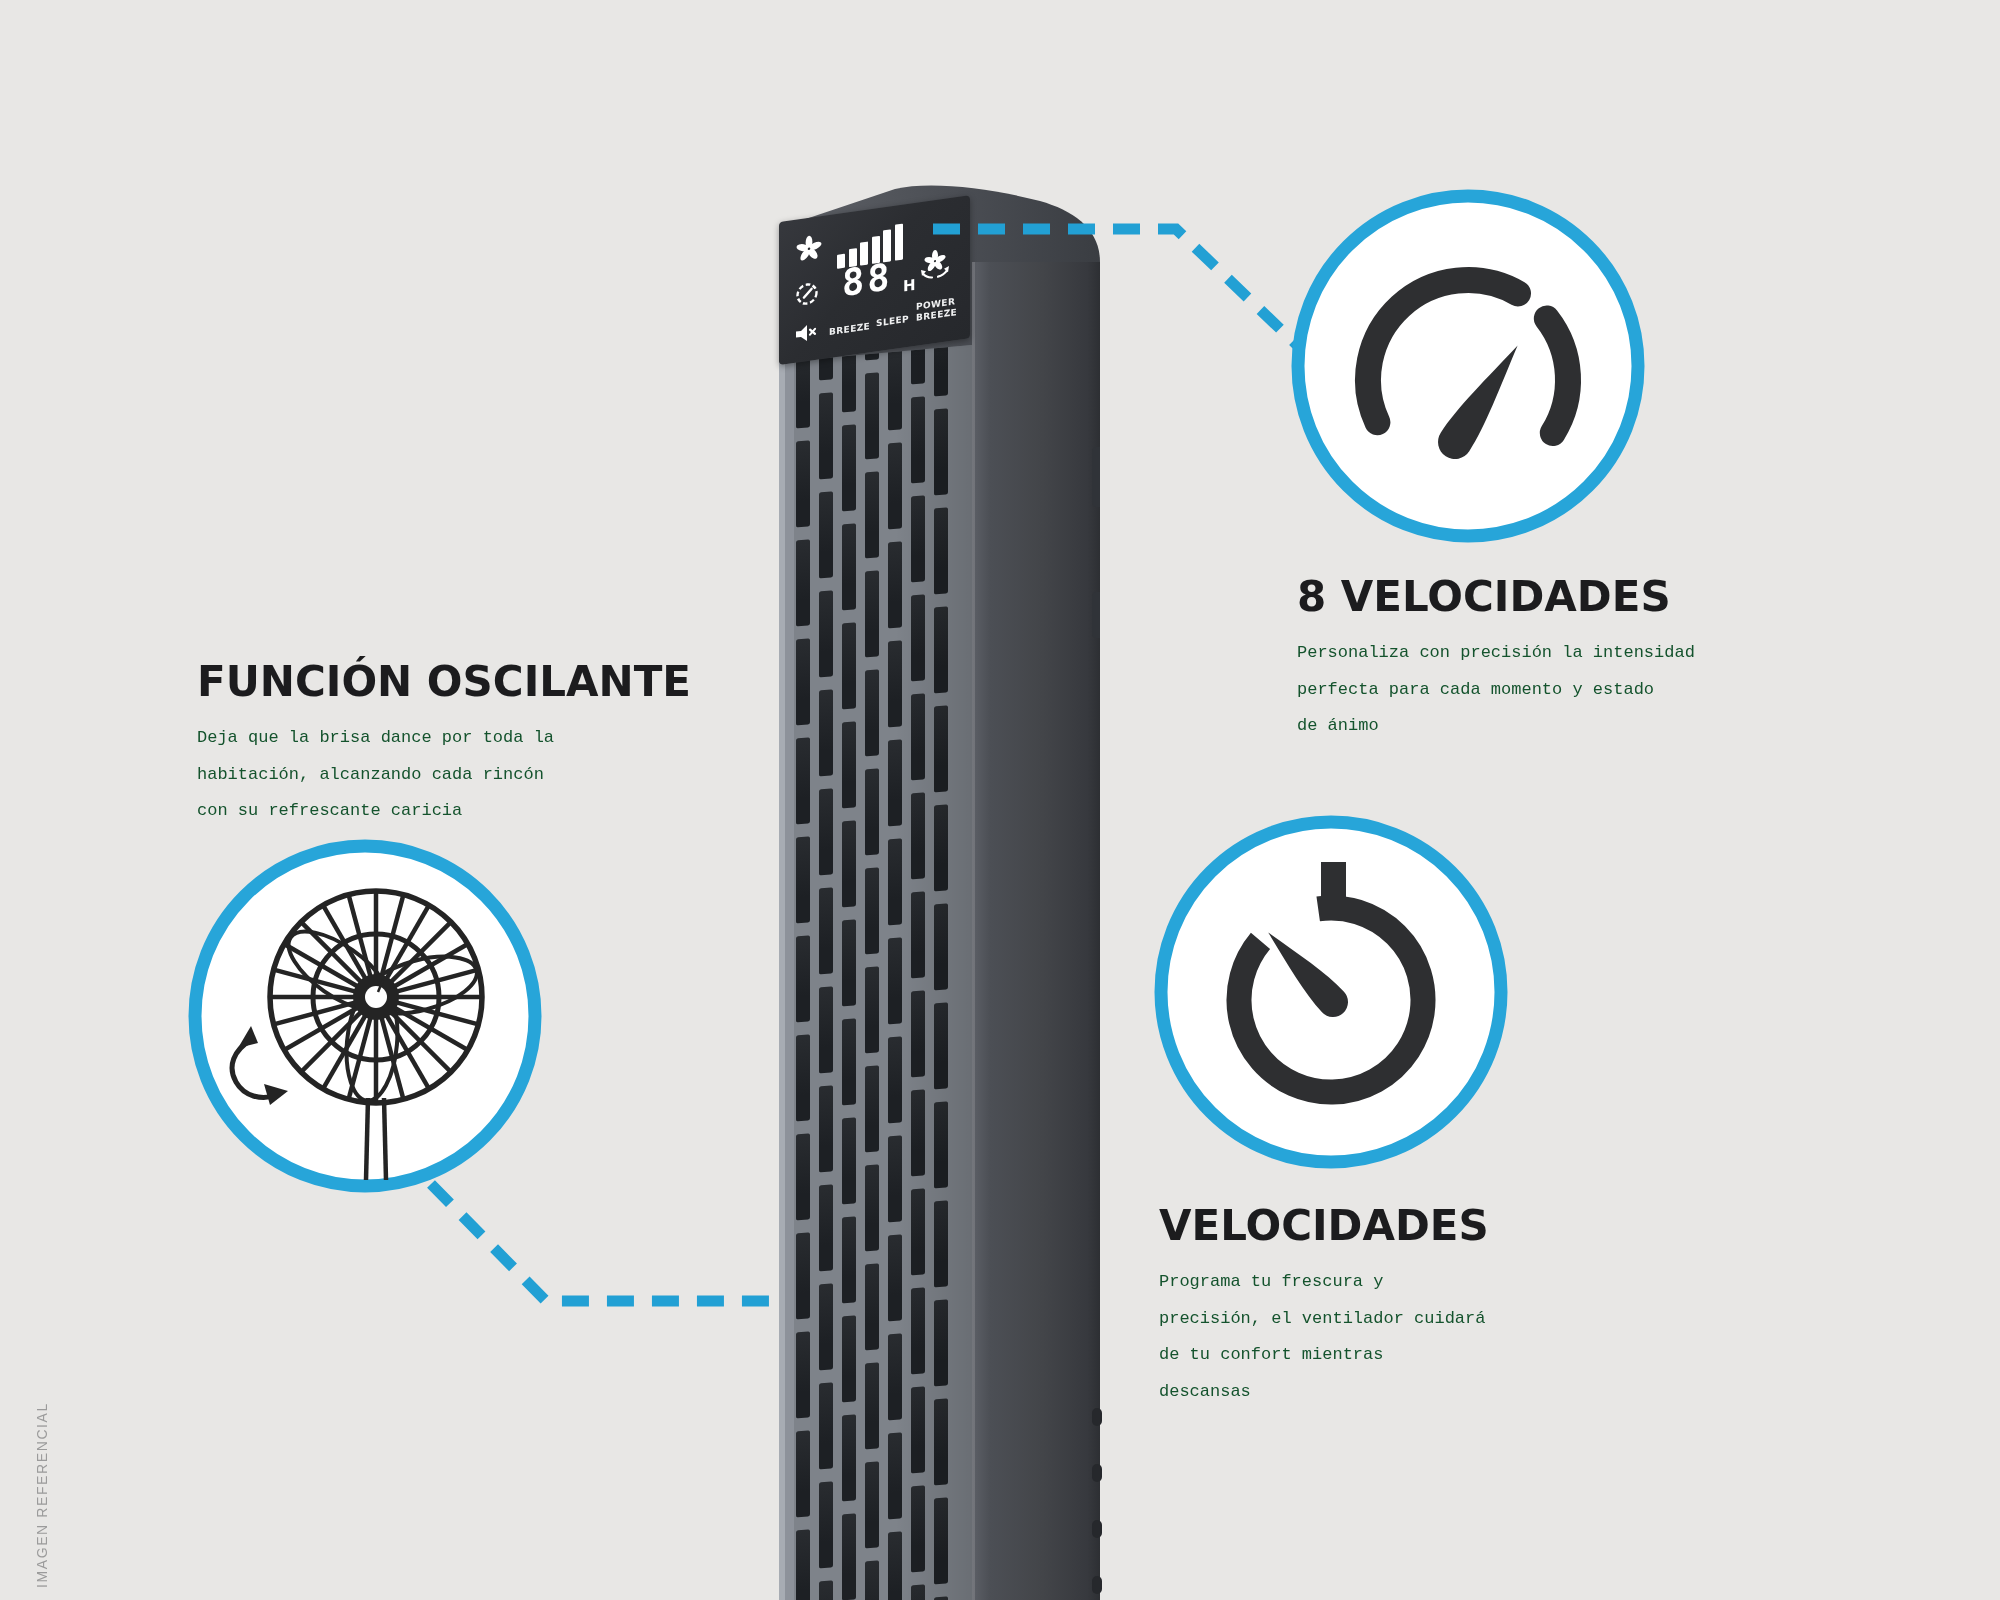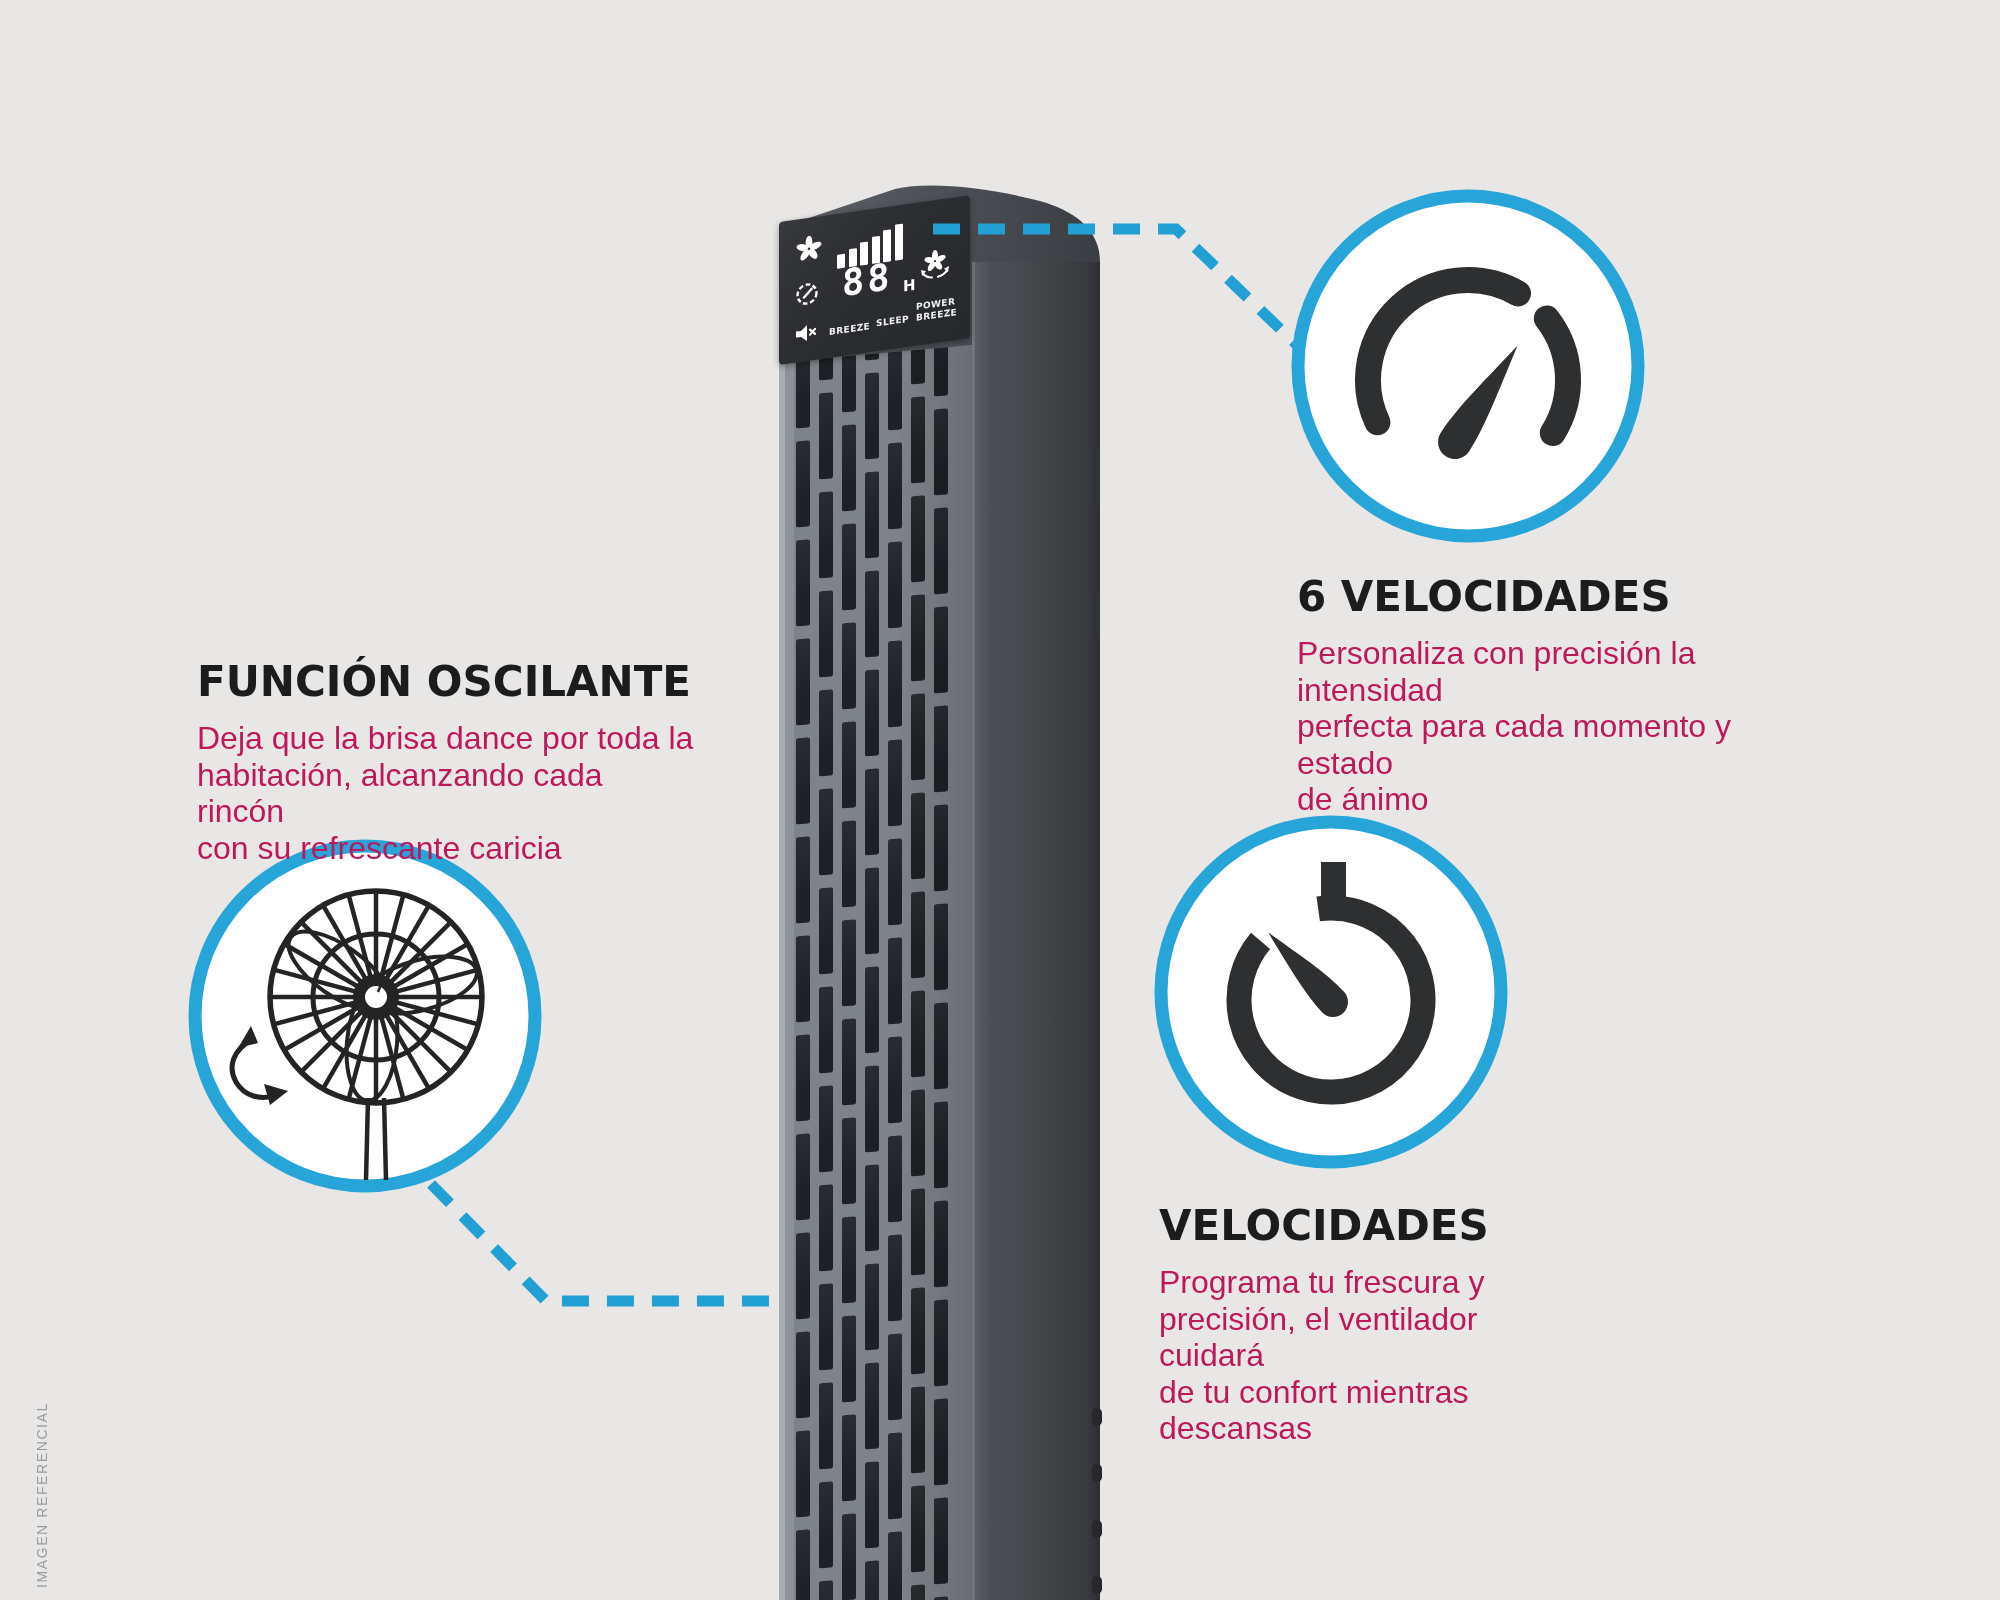--- a/index.html
+++ b/index.html
@@ -47,22 +47,22 @@
   .cp-unit{font-family:"DejaVu Sans", sans-serif;font-weight:700;font-size:15px;color:#fff;}
   .cp-label{font-family:"DejaVu Sans", sans-serif;font-weight:700;font-size:9px;letter-spacing:.4px;color:#f0f1f2;line-height:10.5px;}
   #label-power-breeze{width:50px;}
 
   
   .feature h2{
     margin:0;font-family:"DejaVu Sans", sans-serif;font-weight:700;
     font-size:42px;line-height:50px;color:#1c1c1e;letter-spacing:0;
   }
   .feature p{
-    margin:13px 0 0 0;font-family:Liberation Sans, sans-serif;
-    font-size:32px;line-height:36.5px;color:#be185d;white-space:pre-line;
+    margin:13px 0 0 0;font-family:Liberation Mono, monospace;
+    font-size:17px;line-height:36.5px;color:#14532d;white-space:pre-line;
   }
   #feature-oscillation{left:197px;top:657px;width:500px;}
   #feature-speeds{left:1297px;top:572px;width:500px;}
   #feature-timer{left:1159px;top:1201px;width:420px;}
 
   .watermark{
     position:absolute;left:34px;top:1398px;height:190px;
     writing-mode:vertical-rl;transform:rotate(180deg);
     font-family:"Liberation Sans", sans-serif;font-size:14px;
     letter-spacing:1.6px;color:#9b9b9b;
@@ -349,21 +349,21 @@
 </svg>
 
 <div class="feature abs" id="feature-oscillation">
   <h2>FUNCIÓN OSCILANTE</h2>
   <p>Deja que la brisa dance por toda la
 habitación, alcanzando cada rincón
 con su refrescante caricia</p>
 </div>
 
 <div class="feature abs" id="feature-speeds">
-  <h2>6 VELOCIDADES</h2>
+  <h2>8 VELOCIDADES</h2>
   <p>Personaliza con precisión la intensidad
 perfecta para cada momento y estado
 de ánimo</p>
 </div>
 
 <div class="feature abs" id="feature-timer">
   <h2>VELOCIDADES</h2>
   <p>Programa tu frescura y
 precisión, el ventilador cuidará
 de tu confort mientras

